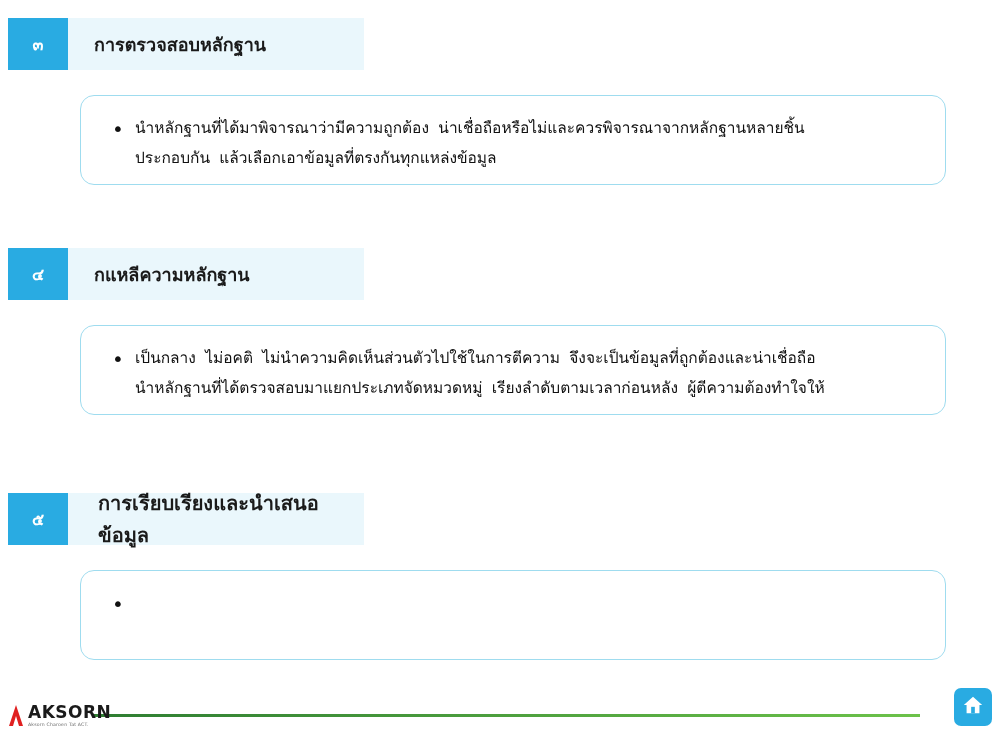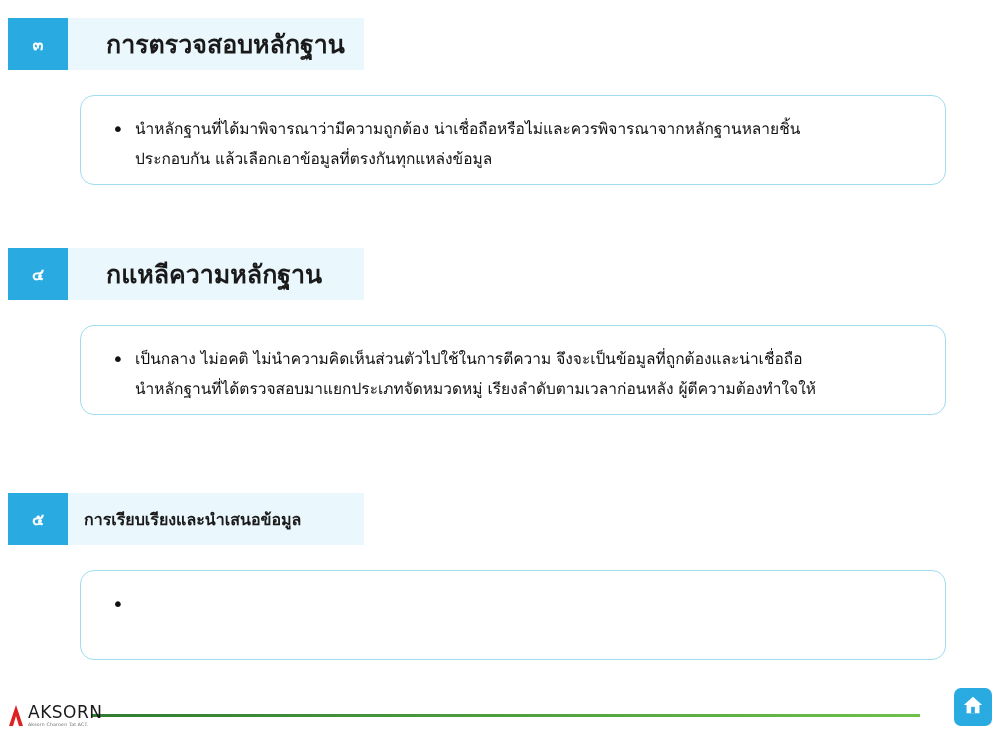--- a/index.html
+++ b/index.html
@@ -33,26 +33,26 @@
     justify-content: center;
     font-size: 16px;
     font-weight: bold;
     flex: 0 0 60px;
   }
   .title-bar {
     width: 296px;
     background: #eaf7fc;
     display: flex;
     align-items: center;
-    padding-left: 38px;
+    padding-left: 26px;
     color: #1a1a1a;
     font-weight: bold;
-    font-size: 25px;
+    font-size: 18px;
   }
-  .title-bar.small { font-size: 16px; padding-left: 16px; }
+  .title-bar.small { font-size: 20px; padding-left: 30px; }
 
   
   .card {
     position: absolute;
     border: 1px solid #9fdcef;
     border-radius: 14px;
     background: #ffffff;
     display: flex;
     align-items: flex-start;
     padding: 18px 26px 18px 20px;
@@ -62,20 +62,21 @@
     font-size: 20px;
     line-height: 30px;
     color: #111111;
     text-align: center;
   }
   .card-text {
     flex: 1 1 auto;
     font-size: 15.5px;
     line-height: 30px;
     color: #111111;
+    font-family: Liberation Mono, monospace;
   }
   .card-text .line { display: block; }
 
   
   .footer-rule {
     position: absolute;
     left: 92px;
     bottom: 17px;
     width: 828px;
     height: 3px;
@@ -93,21 +94,21 @@
     width: 16px; height: 24px;
     position: relative;
   }
   .logo-text {
     display: flex;
     flex-direction: column;
     line-height: 1;
   }
   .logo-name {
     font-size: 17px;
-    font-weight: normal;
+    font-weight: bold;
     letter-spacing: .5px;
     color: #1a1a1a;
   }
   .logo-sub {
     font-size: 4.6px;
     color: #6a6a6a;
     letter-spacing: .2px;
     margin-top: 2px;
   }
   .home-btn {

